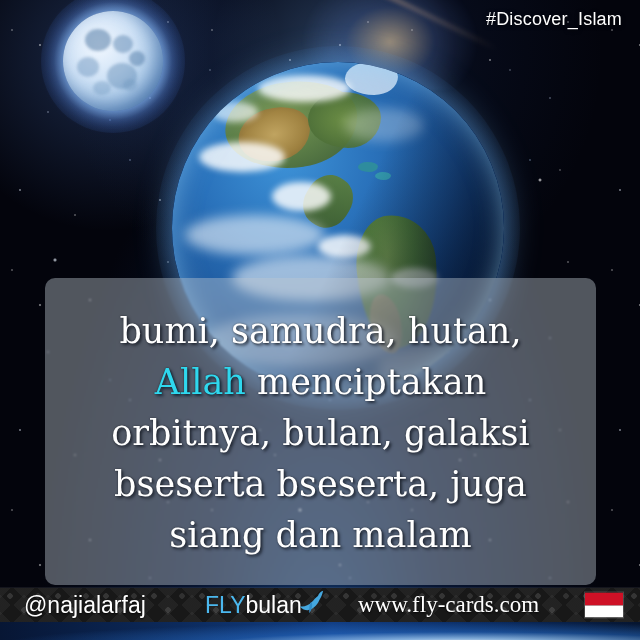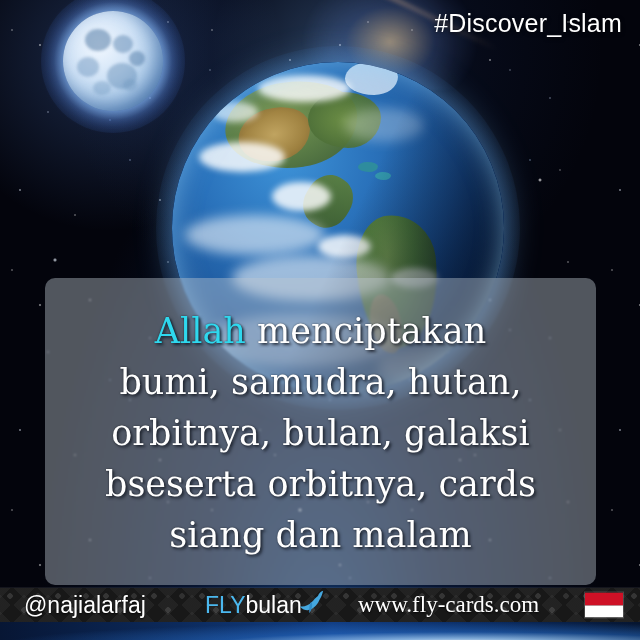--- a/index.html
+++ b/index.html
@@ -109,21 +109,21 @@
     background:linear-gradient(115deg, rgba(0,0,0,0) 52%, rgba(2,8,24,.55) 78%, rgba(1,4,14,.85) 100%);
   }
   .earth-rim{
     position:absolute;inset:0;border-radius:50%;
     box-shadow:inset 0 0 26px rgba(150,215,255,.55);
   }
 
   
   .hashtag{
     position:absolute;right:18px;top:9px;
-    color:#ffffff;font-size:25px;font-weight:400;letter-spacing:.2px;
+    color:#ffffff;font-size:18px;font-weight:400;letter-spacing:.2px;
     text-shadow:0 1px 4px rgba(0,0,0,.75);
     font-family:"Liberation Sans",sans-serif;
   }
 
   
   .panel{
     position:absolute;left:45px;top:278px;width:551px;height:307px;
     background:rgba(190,200,210,.42);
     border-radius:10px;
     backdrop-filter:blur(1px);
@@ -256,26 +256,26 @@
 
       <div class="terminator"></div>
       <div class="earth-rim"></div>
     </div>
   </div>
 
   <div class="hashtag">#Discover_Islam</div>
 
   <div class="panel"></div>
   <div class="quote">
+    <div class="qline">bumi, samudra, hutan,</div>
     <div class="qline">
       <span class="highlight">Allah</span><span> menciptakan</span>
     </div>
-    <div class="qline">bumi, samudra, hutan,</div>
     <div class="qline">orbitnya, bulan, galaksi</div>
-    <div class="qline">bseserta orbitnya, cards</div>
+    <div class="qline">bseserta bseserta, juga</div>
     <div class="qline">siang dan malam</div>
   </div>
 
   <div class="footer">
     <div class="footer-inner">
       <div class="f-handle">@najialarfaj</div>
       <div class="f-brand">
         <span class="fly">FLY</span><span class="cards">bulan</span>
       </div>
       <svg class="bird" viewBox="0 0 32 30">

